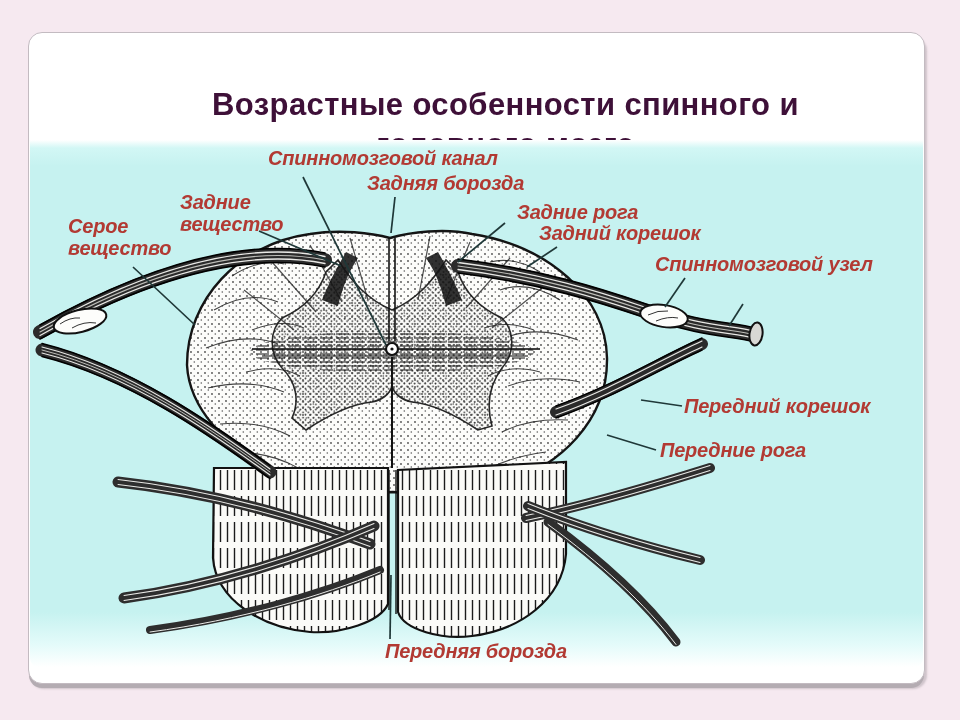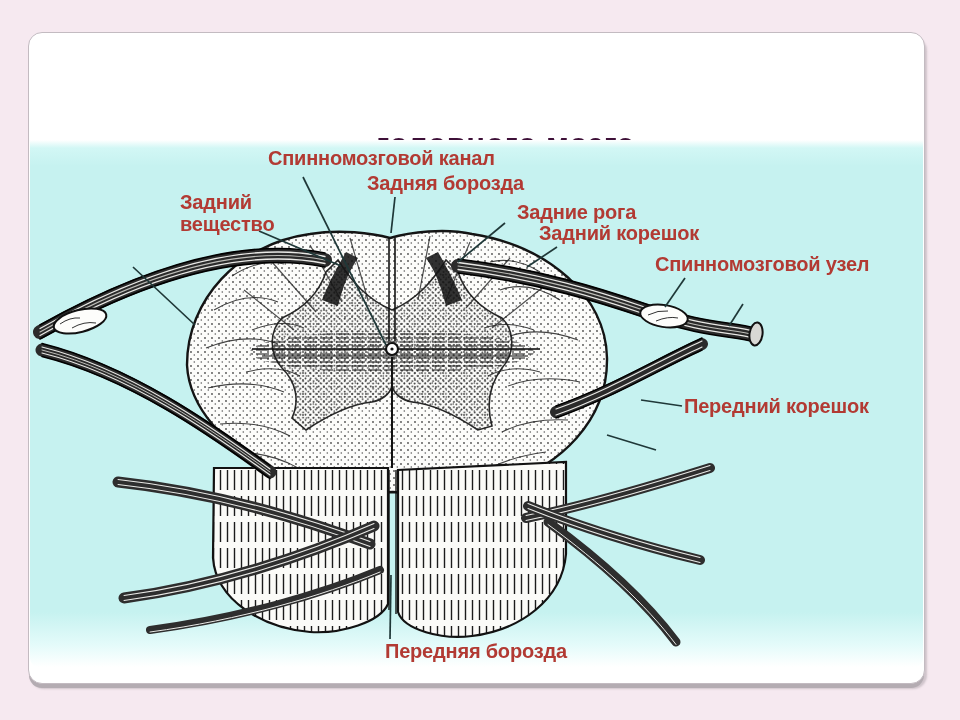--- a/index.html
+++ b/index.html
@@ -24,21 +24,21 @@
     text-align:center;color:var(--title_text);
     font-size:31px;font-weight:bold;line-height:1.28;letter-spacing:.4px;
   }
   .diagram{
     position:absolute;left:30px;top:140px;width:893px;height:528px;
     background:linear-gradient(180deg,#ffffff 0px,#d2f7f5 8px,var(--background) 26px,
                var(--background) 472px,#e4fbfa 505px,#ffffff 527px);
     border-radius:0 0 10px 10px;
   }
   .art{position:absolute;left:30px;top:140px;width:893px;height:528px;}
-  .labels{position:absolute;inset:0;pointer-events:none;}
+  .labels{position:absolute;inset:0;pointer-events:none;font-style:italic;}
   .lbl{
     position:absolute;color:var(--label_text);
     font-size:20px;font-weight:bold;line-height:1.12;letter-spacing:-0.2px;
     white-space:nowrap;
   }
   .lbl.wrap{white-space:normal;}
   .lb-canal{left:268px;top:147px;}
   .lb-post-sulcus{left:367px;top:172px;}
   .lb-post-horns{left:502px;top:201px;margin-left:15px;}
   .lb-post-root{left:539px;top:222px;}
@@ -48,21 +48,21 @@
   .lb-ant-horns{left:660px;top:439px;}
   .lb-ant-sulcus{left:385px;top:640px;}
   .lb-white{left:180px;top:191px;width:104px;}
   .lb-gray{left:68px;top:215px;width:100px;}
 </style>
 </head>
 <body>
 
 <div class="page">
   <div class="slide">
-    <h1 class="title"><br>
+    <h1 class="title"><span>Возрастные особенности спинного и</span><br>
       <span>головного мозга</span></h1>
   </div>
 
   <div class="diagram"></div>
 
   <svg class="art" viewBox="30 140 893 528" xmlns="http://www.w3.org/2000/svg">
     <defs>
       <pattern id="st1" width="7" height="7" patternUnits="userSpaceOnUse">
         <rect width="7" height="7" fill="#fcfcfa"></rect>
         <circle cx="2" cy="2" r="0.9" fill="#4c4c4c"></circle>
@@ -241,16 +241,18 @@
     </g>
   </svg>
 
   <div class="labels">
     <div class="lbl lb-canal">Спинномозговой канал</div>
     <div class="lbl lb-post-sulcus">Задняя борозда</div>
     <div class="lbl lb-post-horns">Задние рога</div>
     <div class="lbl lb-post-root">Задний корешок</div>
     <div class="lbl lb-ganglion">Спинномозговой узел</div>
     <div class="lbl lb-ant-root">Передний корешок</div>
+    <div class="lbl lb-ant-horns">Передние рога</div>
     <div class="lbl lb-ant-sulcus">Передняя борозда</div>
-    <div class="lbl lb-white wrap">Задний вещество</div>
+    <div class="lbl lb-white wrap">Задние вещество</div>
+    <div class="lbl lb-gray wrap">Серое вещество</div>
   </div>
 </div>
 
 </body></html>

